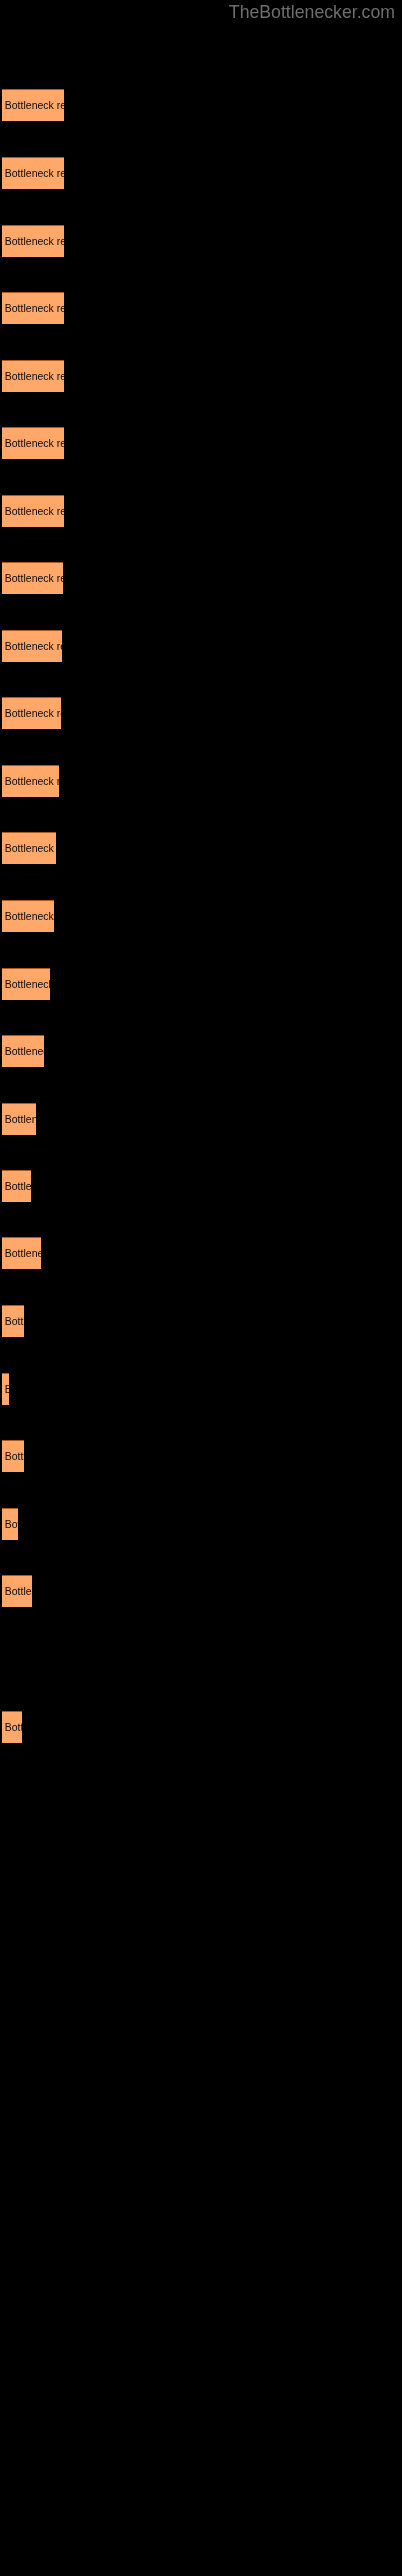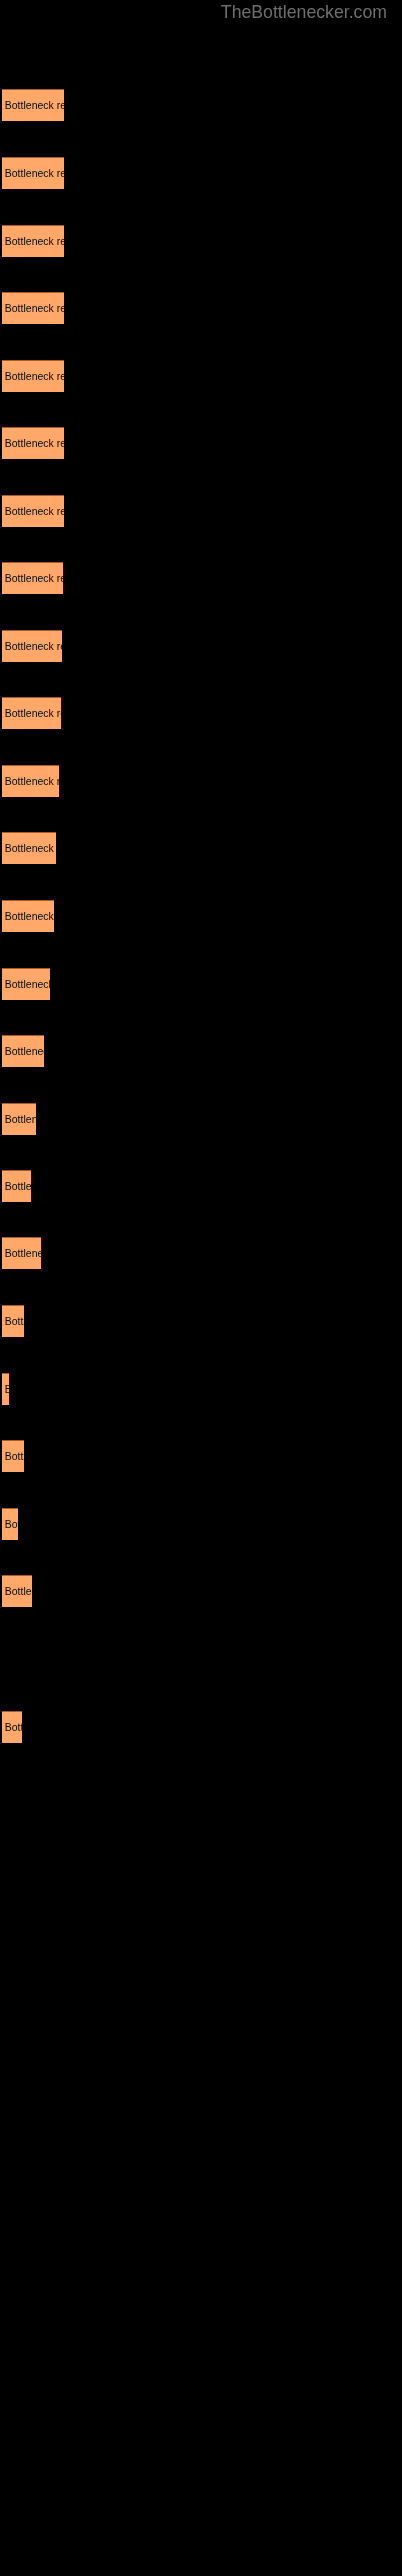--- a/index.html
+++ b/index.html
@@ -15,21 +15,21 @@
     font-family: "Liberation Sans", sans-serif;
   }
   #page {
     position: relative;
     width: 403px;
     height: 2576px;
     background: #000000;
   }
   #site-title {
     position: absolute;
-    right: 16px;
+    right: 8px;
     top: 1.6px;
     color: #6e6e6e;
     font-size: 17.7px;
     font-family: "Liberation Sans", sans-serif;
     letter-spacing: 0px;
     white-space: nowrap;
     line-height: 21px;
   }
   #bars-layer {
     position: absolute;

